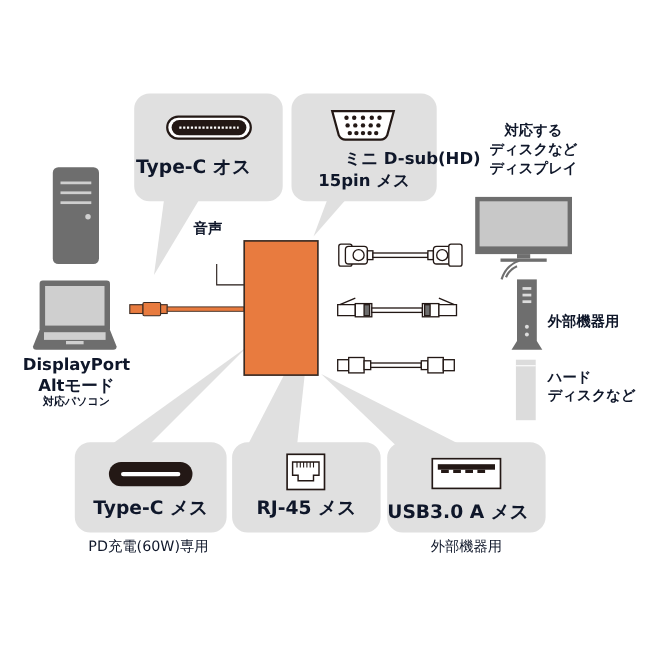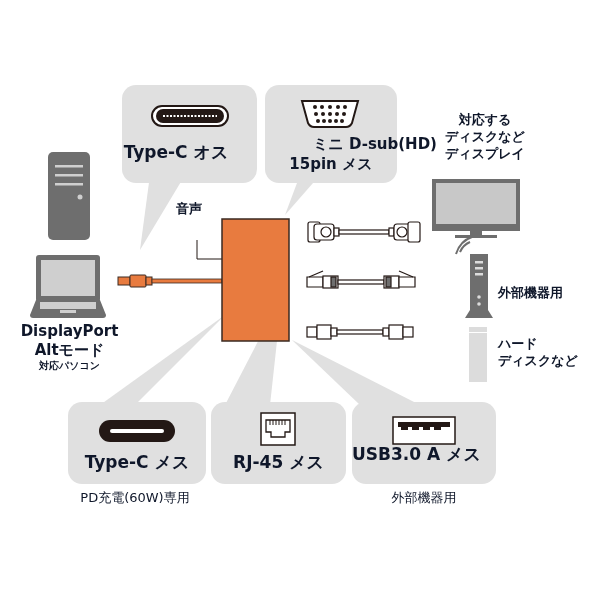--- a/index.html
+++ b/index.html
@@ -184,14 +184,14 @@
 
 <div class="lbl" style="left:498px;top:285px;font-size:13px;text-align:left;">外部機器用</div>
 <div class="lbl" style="left:498px;top:336px;font-size:13px;text-align:left;">ハード</div>
 <div class="lbl" style="left:498px;top:353px;font-size:13px;text-align:left;">ディスクなど</div>
 
 <div class="lbl" style="left:68px;top:452px;width:138px;font-size:17px;">Type-C メス</div>
 <div class="lbl" style="left:60px;top:490px;width:150px;font-size:13px;font-weight:normal;">PD充電(60W)専用</div>
 
 <div class="lbl" style="left:211px;top:452px;width:135px;font-size:17px;">RJ-45 メス</div>
 
-<div class="lbl" style="left:352px;top:444px;width:126px;font-size:17px;">USB3.0 A メス</div>
+<div class="lbl" style="left:352px;top:456px;width:126px;font-size:17px;">USB3.0 A メス</div>
 <div class="lbl" style="left:352px;top:490px;width:144px;font-size:13px;font-weight:normal;">外部機器用</div>
 
 </body></html>

